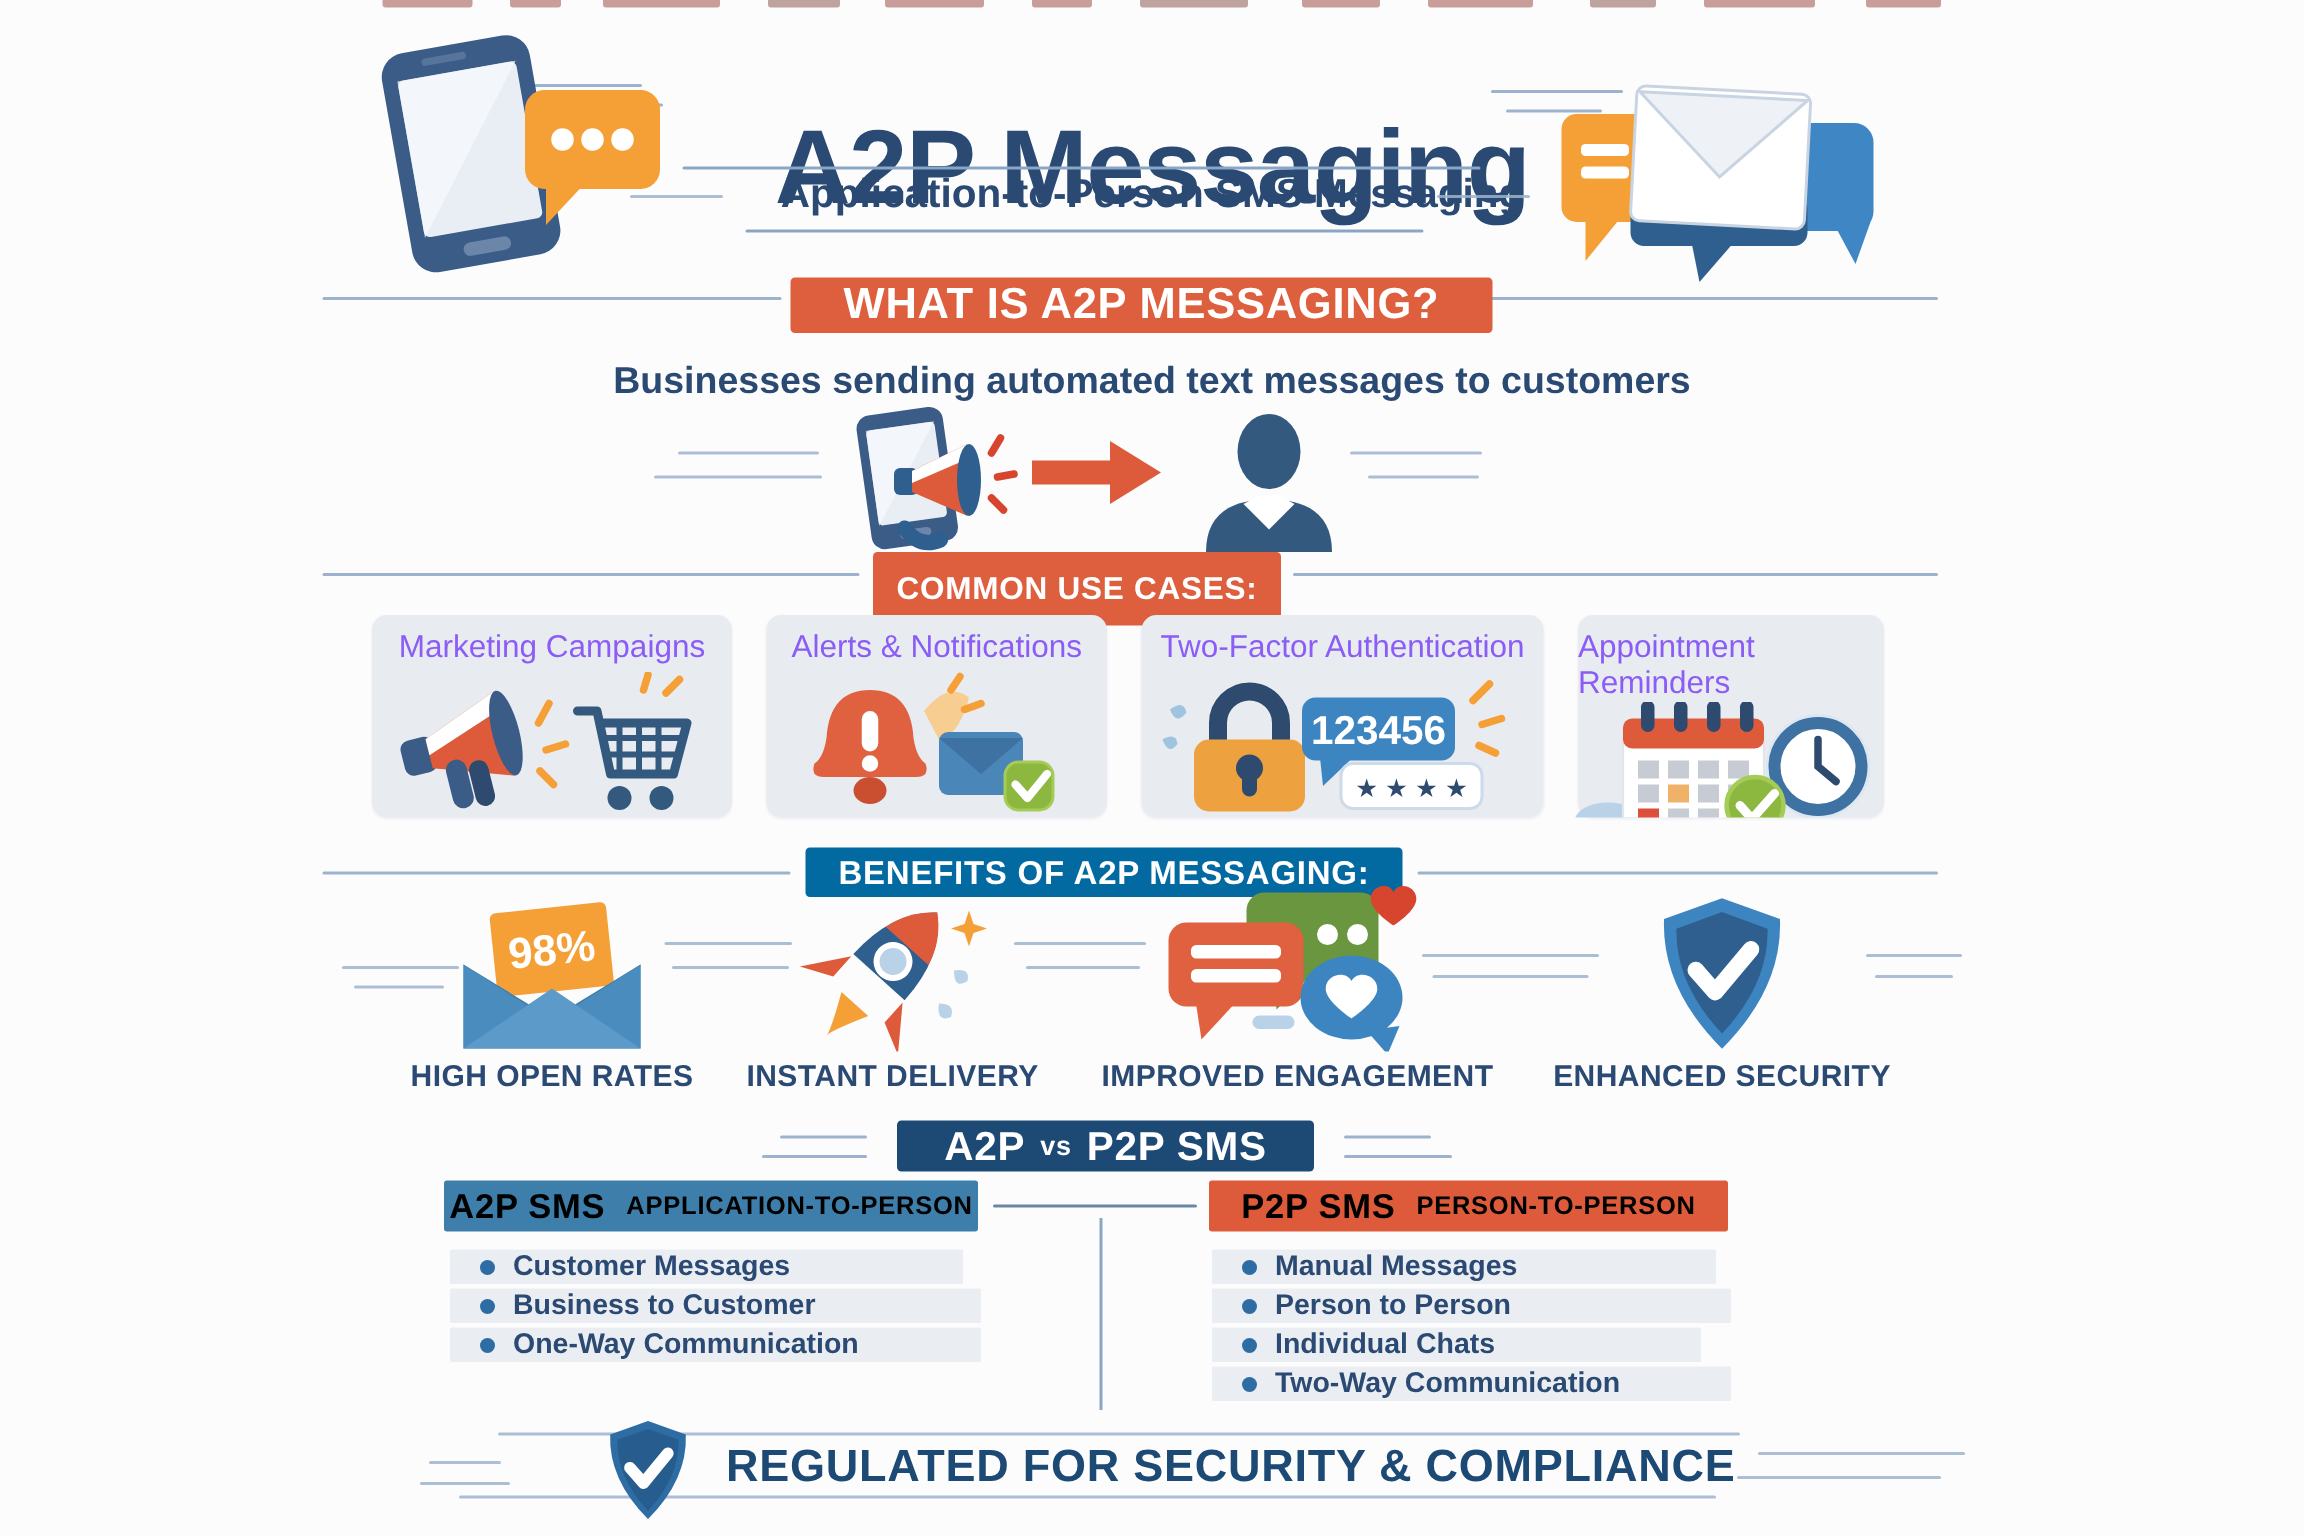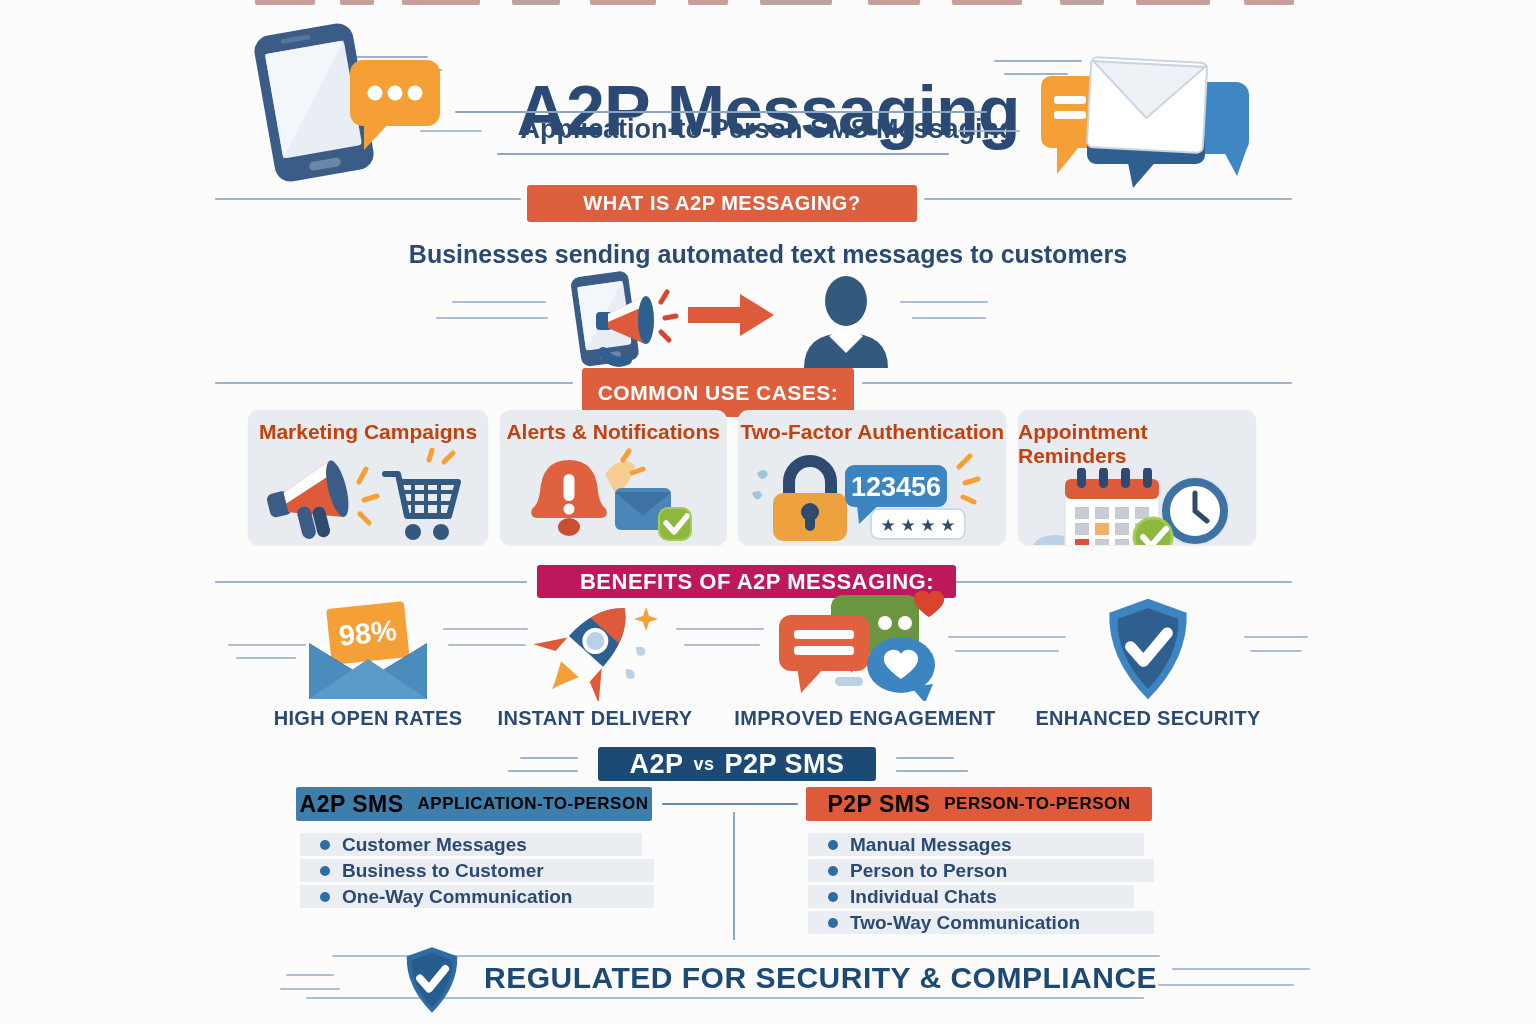--- a/index.html
+++ b/index.html
@@ -16,32 +16,32 @@
   
   .main-title{position:absolute;left:0;right:0;top:24px;text-align:center;
     font-size:70px;font-weight:bold;color:#2b4a73;letter-spacing:-1px;}
   .sub-title{position:absolute;left:0;right:0;top:114px;text-align:center;
     font-size:27px;font-weight:bold;color:#2b4a73;}
 
   
   .banner{position:absolute;display:flex;align-items:center;justify-content:center;
     color:#fff;font-weight:bold;border-radius:3px;letter-spacing:.5px;}
   .banner.orange{background:#dd5f3e;}
-  .banner.blue{background:#be185d;padding-left:21px;}
+  .banner.blue{background:#0369a1;}
   .banner.navy{background:#1d4a74;}
 
   .desc-text{position:absolute;left:0;right:0;top:240px;text-align:center;
     font-size:25px;font-weight:bold;color:#2b4a73;}
 
   
   .cards-row{position:absolute;left:248px;top:410px;width:1008px;height:135px;
     display:flex;justify-content:space-between;}
   .case-card{background:#e8ecf1;border-radius:10px;display:flex;flex-direction:column;
     align-items:center;box-shadow:0 1px 2px rgba(40,60,90,.08);}
-  .case-card .card-title{font-size:21px;font-weight:bold;color:#c2410c;margin-top:10px;}
+  .case-card .card-title{font-size:21px;font-weight:normal;color:#8b5cf6;margin-top:10px;}
   .case-card .card-art{flex:1;display:flex;align-items:center;justify-content:center;overflow:hidden;}
 
   
   .benefit{position:absolute;top:596px;height:134px;display:flex;flex-direction:column;
     align-items:center;justify-content:flex-end;}
   .benefit .b-label{font-size:20px;font-weight:bold;color:#2b4a73;letter-spacing:.3px;margin-top:6px;}
   .benefit .b-art{flex:1;display:flex;align-items:flex-end;justify-content:center;}
 
   
   .col-header{position:absolute;top:787px;height:34px;display:flex;align-items:center;
@@ -122,21 +122,21 @@
       <polygon points="92,120 124,120 98,150" fill="#2e5f8f"></polygon>
       <g transform="rotate(3 112 68)">
         <rect x="54" y="22" width="116" height="90" rx="6" fill="#fff" stroke="#c9d4e2" stroke-width="2"></rect>
         <polygon points="56,26 112,80 168,26" fill="#eef2f7" stroke="#c9d4e2" stroke-width="2"></polygon>
       </g>
     </svg>
   </div>
 
   <div class="line" style="left:215px;top:198px;width:306px;"></div>
   <div class="line" style="left:924px;top:198px;width:368px;"></div>
-  <div class="banner orange" style="left:527px;top:185px;width:390px;height:37px;font-size:20px;">WHAT IS A2P MESSAGING?</div>
+  <div class="banner orange" style="left:527px;top:185px;width:468px;height:37px;font-size:29px;">WHAT IS A2P MESSAGING?</div>
 
   <div class="desc-text">Businesses sending automated text messages to customers</div>
 
   <div class="line thin" style="left:452px;top:301px;width:94px;"></div>
   <div class="line thin" style="left:436px;top:317px;width:112px;"></div>
   <div class="abs" style="left:548px;top:270px;">
     <svg width="140" height="102" viewBox="0 0 140 102">
       <g transform="rotate(-8 55 50)">
         <rect x="28" y="4" width="58" height="90" rx="9" fill="#3b5c87"></rect>
         <rect x="34" y="14" width="46" height="64" rx="3" fill="#e9eef5"></rect>
@@ -251,21 +251,21 @@
           <text x="169" y="84" text-anchor="middle" font-size="17" font-weight="bold" fill="#2e4a6e">★ ★ ★ ★</text>
           <g stroke="#f5a037" stroke-width="5" stroke-linecap="round">
             <path d="M210 20 l11 -11"></path>
               <path d="M216 36 l13 -4"></path>
               <path d="M214 50 l11 5"></path>
           </g>
         </svg>
       </div>
     </div>
 
-    <div class="case-card" style="width:238px;">
+    <div class="case-card" style="width:204px;">
       <div class="card-title">Appointment Reminders</div>
       <div class="card-art">
         <svg width="216" height="96" viewBox="0 0 216 96">
           <ellipse cx="26" cy="88" rx="22" ry="12" fill="#b9d2e8"></ellipse>
           <circle cx="166" cy="52" r="35" fill="#dce7f2"></circle>
           <circle cx="166" cy="52" r="29" fill="#fff" stroke="#3d72a3" stroke-width="8"></circle>
           <path d="M166 34 v18 l12 10" stroke="#2e4a6e" stroke-width="5" fill="none" stroke-linecap="round"></path>
           <rect x="36" y="26" width="94" height="66" rx="6" fill="#fff" stroke="#e1e6ec" stroke-width="1.5"></rect>
           <rect x="36" y="20" width="94" height="20" rx="6" fill="#dd5b3a"></rect>
           <g fill="#2e4a6e">

